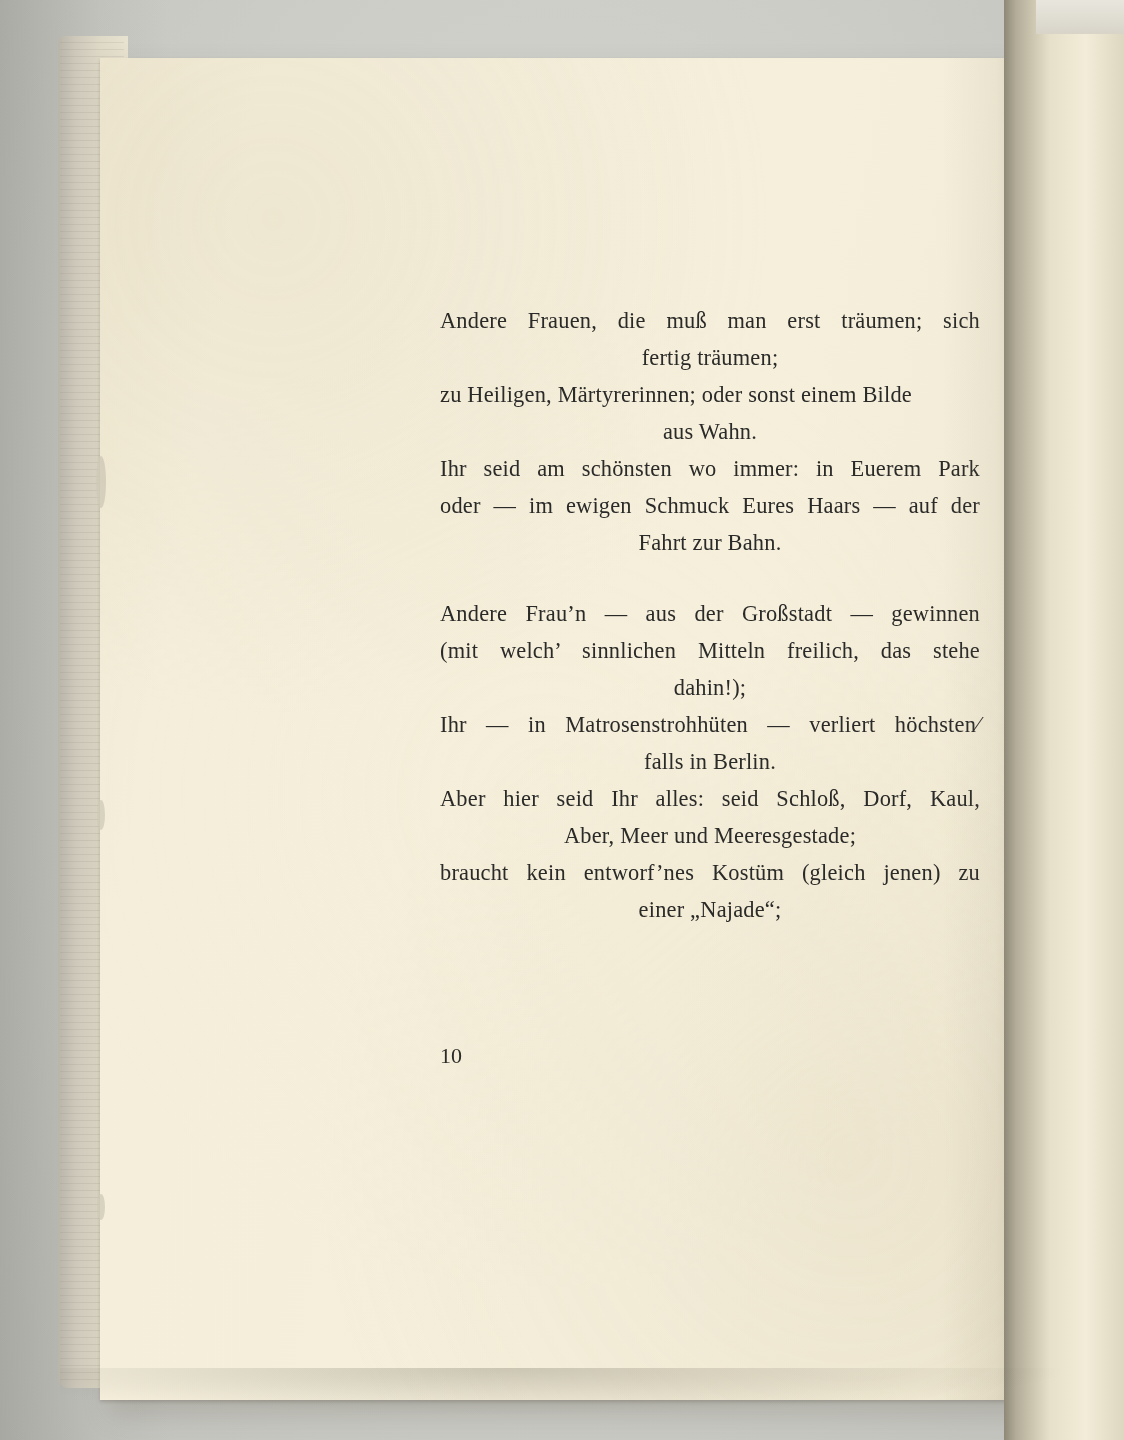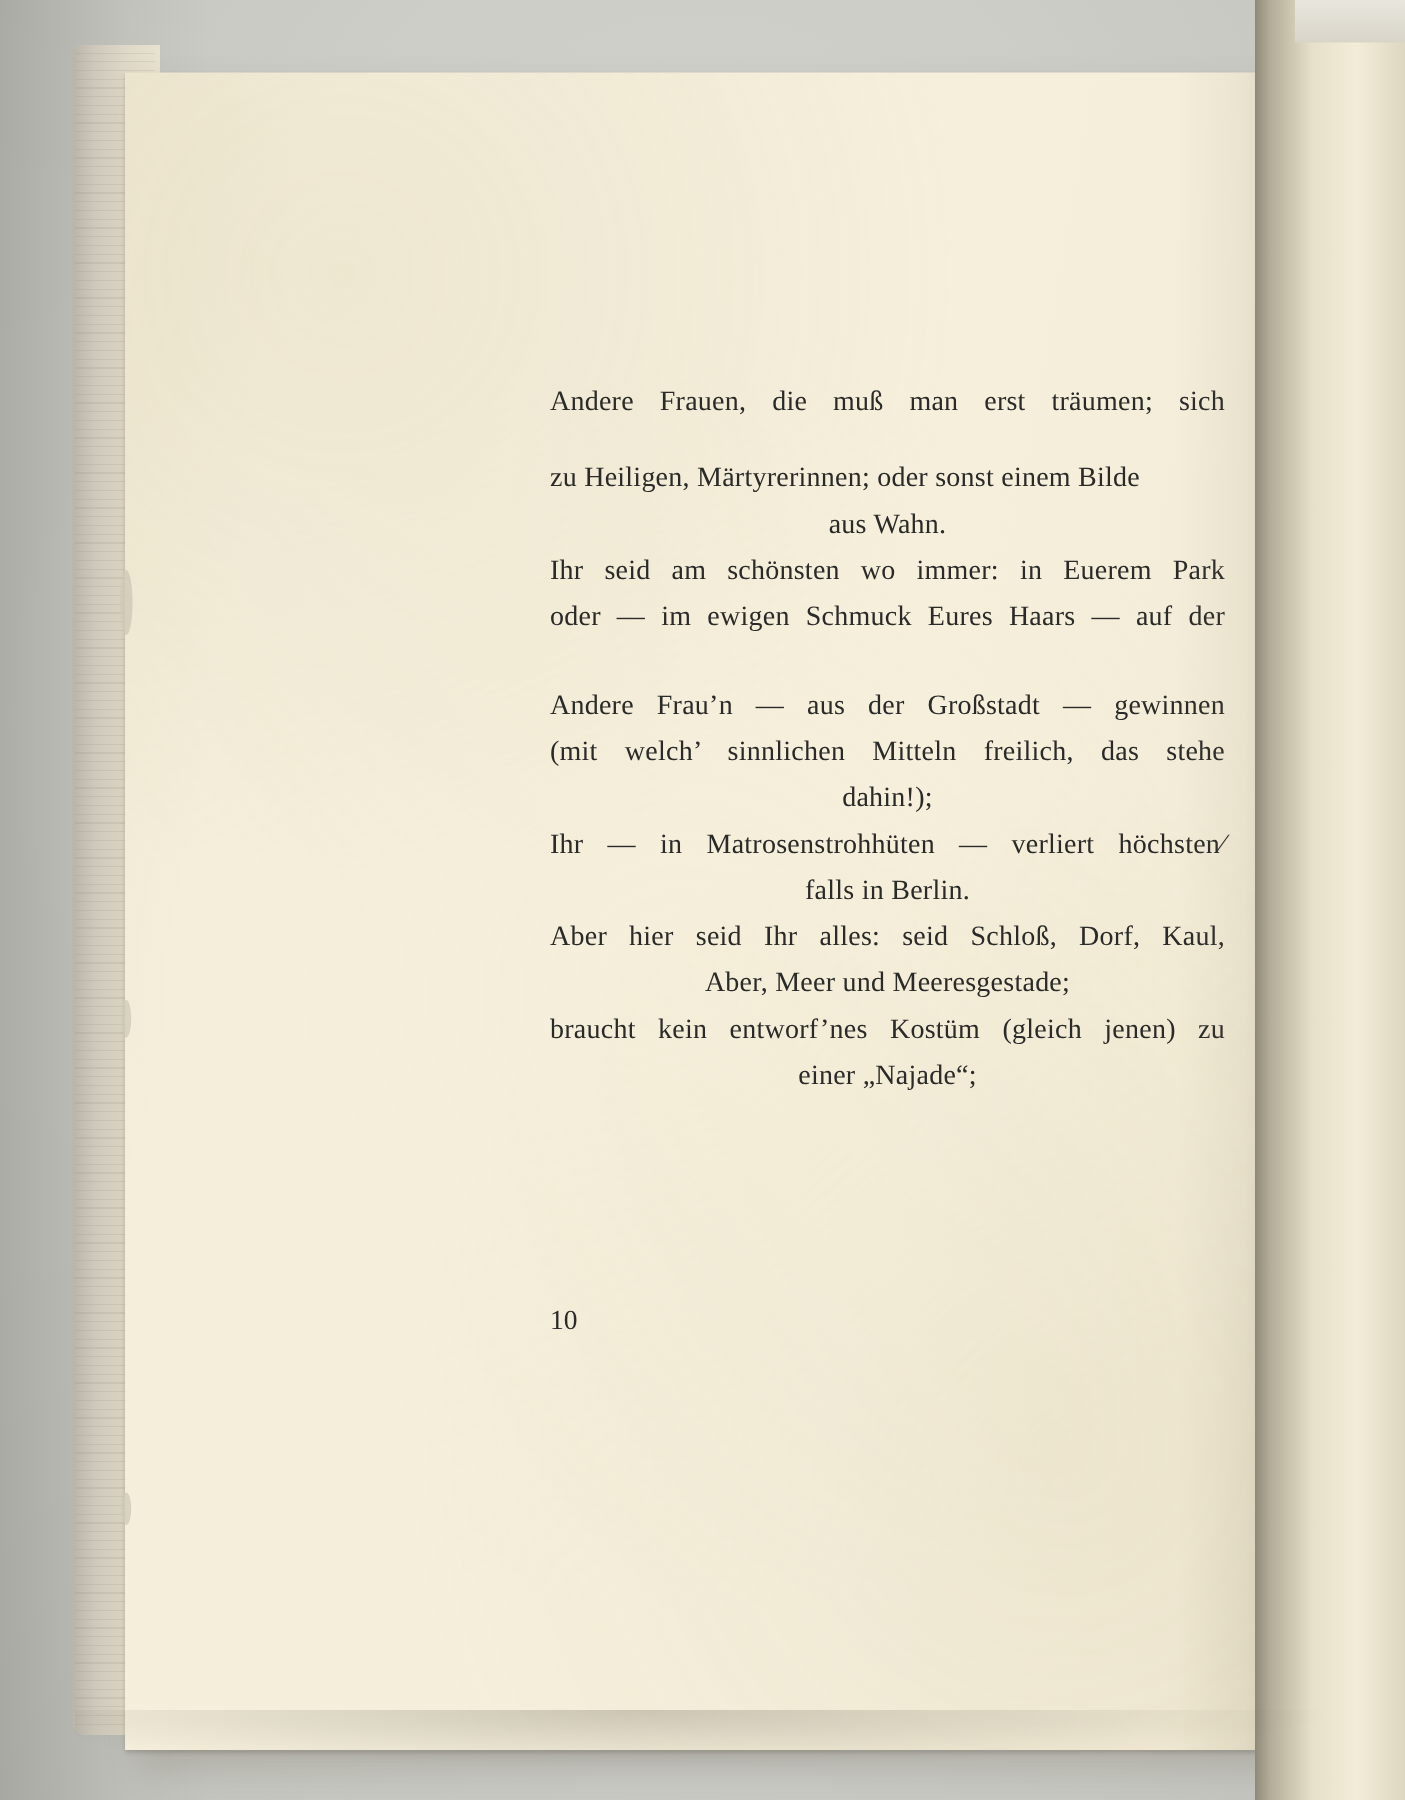--- a/index.html
+++ b/index.html
@@ -160,21 +160,20 @@
   }
   .line.first {
     text-align: justify;
     text-align-last: justify;
   }
   .line.run {
     text-align: center;
   }
   .line.plain {
     text-align: left;
-    margin-top: 24px;
   }
 
   #folio {
     position: absolute;
     left: 340px;
     top: 960px;
     font-family: "Liberation Serif", serif;
     font-size: 22px;
     color: #2b2b29;
     margin-top: 25px;
@@ -205,24 +204,26 @@
     <div id="page">
 
       <div class="nick" style="left:-4px;top:398px;width:10px;height:52px;"></div>
       <div class="nick" style="left:-3px;top:742px;width:8px;height:30px;"></div>
       <div class="nick" style="left:-3px;top:1136px;width:8px;height:26px;"></div>
 
       <div id="type-area">
 
         <div class="stanza">
           <div class="line first">Andere Frauen, die muß man erst träumen; sich</div>
+          <div class="line run">fertig träumen;</div>
           <div class="line plain">zu Heiligen, Märtyrerinnen; oder sonst einem Bilde</div>
           <div class="line run">aus Wahn.</div>
           <div class="line first">Ihr seid am schönsten wo immer: in Euerem Park</div>
           <div class="line first">oder — im ewigen Schmuck Eures Haars — auf der</div>
+          <div class="line run">Fahrt zur Bahn.</div>
         </div>
 
         <div class="stanza">
           <div class="line first">Andere Frau’n — aus der Großstadt — gewinnen</div>
           <div class="line first">(mit welch’ sinnlichen Mitteln freilich, das stehe</div>
           <div class="line run">dahin!);</div>
           <div class="line first">Ihr — in Matrosenstrohhüten — verliert höchsten⁄</div>
           <div class="line run">falls in Berlin.</div>
           <div class="line first">Aber hier seid Ihr alles: seid Schloß, Dorf, Kaul,</div>
           <div class="line run">Aber, Meer und Meeresgestade;</div>

